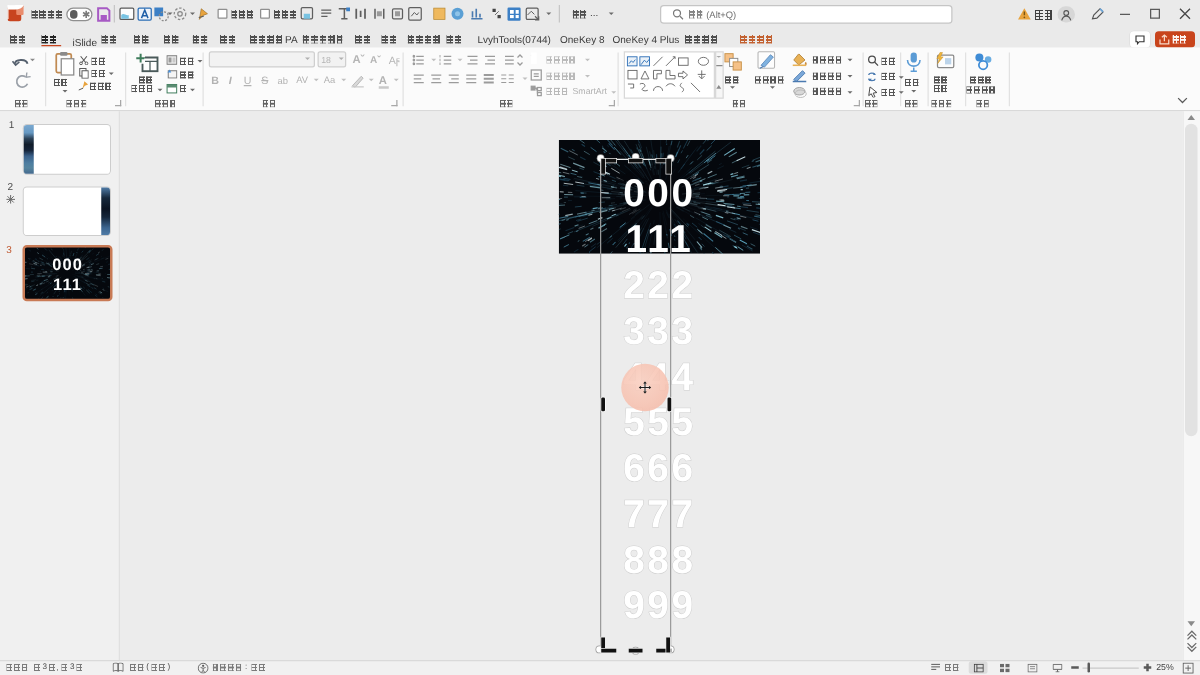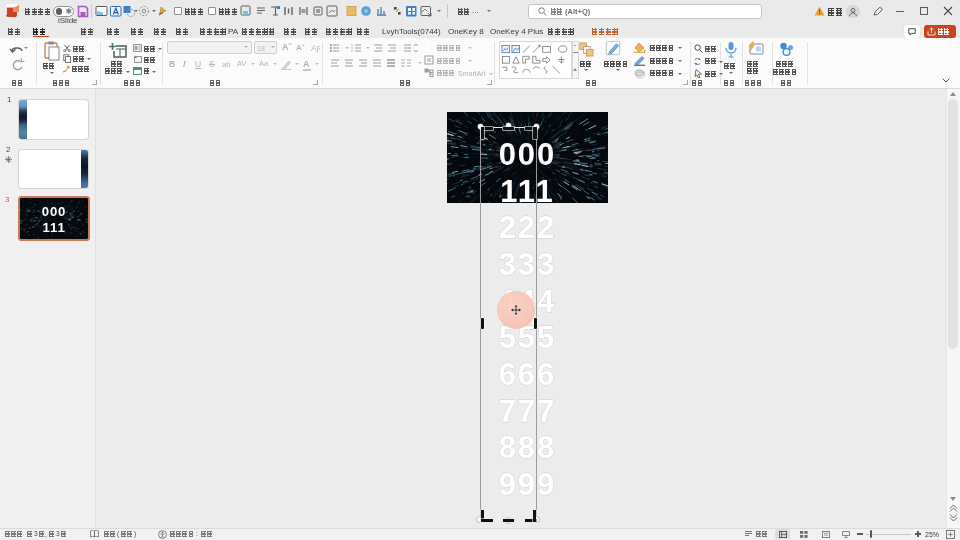--- a/index.html
+++ b/index.html
@@ -88,21 +88,21 @@
 <i class="z" style="left:458px;top:8px;width:11.2px;height:7px;color:#3a3a3a;opacity:0.88;background:repeating-linear-gradient(0deg,currentColor 0,currentColor 1.1px,transparent 1.1px,transparent 2.45px),repeating-linear-gradient(90deg,currentColor 0,currentColor 0.9px,transparent 0.9px,transparent 3.1px);-webkit-mask:repeating-linear-gradient(90deg,#000 0,#000 4.9px,transparent 4.9px,transparent 6.4px);"></i>
 <i class="t" style="left:472px;top:7px;font-size:8px;color:#3a3a3a;font-weight:400;">...</i>
 <i style="left:487px;top:9.5px;width:0;height:0;border-left:2.4px solid transparent;border-right:2.4px solid transparent;border-top:2.0px solid #6b6b6b;"></i>
 
 <i style="left:528px;top:3.5px;width:234px;height:15.5px;background:#fff;border:1px solid #c5c5c5;border-radius:3px;"></i>
 <svg style="left:538px;top:7px" width="9" height="9" viewBox="0 0 9 9">
 <circle cx="3.6" cy="3.6" r="2.8" fill="none" stroke="#7a7a7a"></circle>
       <path d="M6 6l2.4 2.4" stroke="#7a7a7a"></path>
     </svg>
 <i class="z" style="left:551px;top:8px;width:11.2px;height:7px;color:#6f6f6f;opacity:0.85;background:repeating-linear-gradient(0deg,currentColor 0,currentColor 1.1px,transparent 1.1px,transparent 2.45px),repeating-linear-gradient(90deg,currentColor 0,currentColor 0.9px,transparent 0.9px,transparent 3.1px);-webkit-mask:repeating-linear-gradient(90deg,#000 0,#000 4.9px,transparent 4.9px,transparent 6.4px);"></i>
-<i class="t" style="left:565px;top:8px;font-size:7.5px;color:#6f6f6f;font-weight:700;">(Alt+Q)</i>
+<i class="t" style="left:565px;top:8px;font-size:7.5px;color:#6f6f6f;font-weight:400;">(Alt+Q)</i>
 
 <svg style="left:814px;top:6px" width="11" height="10" viewBox="0 0 11 10">
 <path d="M5.5 0.5L10.6 9.5H0.4z" fill="#e8a33d"></path>
       <path d="M5.5 3.2v3" stroke="#7a5510" stroke-width="1.1"></path>
       <circle cx="5.5" cy="7.8" r=".7" fill="#7a5510"></circle>
     </svg>
 
 <i class="z" style="left:828px;top:8px;width:13.6px;height:8px;color:#2e2e2e;opacity:0.9;background:repeating-linear-gradient(0deg,currentColor 0,currentColor 1.1px,transparent 1.1px,transparent 2.45px),repeating-linear-gradient(90deg,currentColor 0,currentColor 0.9px,transparent 0.9px,transparent 3.1px);-webkit-mask:repeating-linear-gradient(90deg,#000 0,#000 6.1px,transparent 6.1px,transparent 7.6px);"></i>
 
 <i style="left:846px;top:4.5px;width:13.5px;height:13.5px;background:#d7d7d7;border-radius:50%;"></i>
@@ -124,21 +124,21 @@
 <path d="M1 1l8 8M9 1l-8 8" stroke="#4a4a4a" stroke-width="1.1"></path>
     </svg>
 
 <i style="left:0px;top:22px;width:960px;height:16px;background:#eaeaea;"></i>
 
 <i class="z" style="left:8px;top:28px;width:12.0px;height:7px;color:#3a3a3a;opacity:0.88;background:repeating-linear-gradient(0deg,currentColor 0,currentColor 1.1px,transparent 1.1px,transparent 2.45px),repeating-linear-gradient(90deg,currentColor 0,currentColor 0.9px,transparent 0.9px,transparent 3.1px);-webkit-mask:repeating-linear-gradient(90deg,#000 0,#000 5.3px,transparent 5.3px,transparent 6.8px);"></i>
 
 <i class="z" style="left:33px;top:28px;width:12.0px;height:7px;color:#1a1a1a;opacity:0.95;background:repeating-linear-gradient(0deg,currentColor 0,currentColor 1.1px,transparent 1.1px,transparent 2.45px),repeating-linear-gradient(90deg,currentColor 0,currentColor 0.9px,transparent 0.9px,transparent 3.1px);-webkit-mask:repeating-linear-gradient(90deg,#000 0,#000 5.3px,transparent 5.3px,transparent 6.8px);"></i>
 <i style="left:33px;top:35.5px;width:16px;height:1.8px;background:#c8441c;border-radius:1px;"></i>
 
-<i class="t" style="left:58px;top:17px;font-size:8px;color:#3a3a3a;font-weight:400;">iSlide</i>
+<i class="t" style="left:58px;top:31px;font-size:8px;color:#3a3a3a;font-weight:400;">iSlide</i>
 
 <i class="z" style="left:81px;top:28px;width:12.0px;height:7px;color:#3a3a3a;opacity:0.88;background:repeating-linear-gradient(0deg,currentColor 0,currentColor 1.1px,transparent 1.1px,transparent 2.45px),repeating-linear-gradient(90deg,currentColor 0,currentColor 0.9px,transparent 0.9px,transparent 3.1px);-webkit-mask:repeating-linear-gradient(90deg,#000 0,#000 5.3px,transparent 5.3px,transparent 6.8px);"></i>
 
 <i class="z" style="left:107px;top:28px;width:12.0px;height:7px;color:#3a3a3a;opacity:0.88;background:repeating-linear-gradient(0deg,currentColor 0,currentColor 1.1px,transparent 1.1px,transparent 2.45px),repeating-linear-gradient(90deg,currentColor 0,currentColor 0.9px,transparent 0.9px,transparent 3.1px);-webkit-mask:repeating-linear-gradient(90deg,#000 0,#000 5.3px,transparent 5.3px,transparent 6.8px);"></i>
 
 <i class="z" style="left:131px;top:28px;width:12.0px;height:7px;color:#3a3a3a;opacity:0.88;background:repeating-linear-gradient(0deg,currentColor 0,currentColor 1.1px,transparent 1.1px,transparent 2.45px),repeating-linear-gradient(90deg,currentColor 0,currentColor 0.9px,transparent 0.9px,transparent 3.1px);-webkit-mask:repeating-linear-gradient(90deg,#000 0,#000 5.3px,transparent 5.3px,transparent 6.8px);"></i>
 
 <i class="z" style="left:154px;top:28px;width:12.0px;height:7px;color:#3a3a3a;opacity:0.88;background:repeating-linear-gradient(0deg,currentColor 0,currentColor 1.1px,transparent 1.1px,transparent 2.45px),repeating-linear-gradient(90deg,currentColor 0,currentColor 0.9px,transparent 0.9px,transparent 3.1px);-webkit-mask:repeating-linear-gradient(90deg,#000 0,#000 5.3px,transparent 5.3px,transparent 6.8px);"></i>
 
 <i class="z" style="left:176px;top:28px;width:12.0px;height:7px;color:#3a3a3a;opacity:0.88;background:repeating-linear-gradient(0deg,currentColor 0,currentColor 1.1px,transparent 1.1px,transparent 2.45px),repeating-linear-gradient(90deg,currentColor 0,currentColor 0.9px,transparent 0.9px,transparent 3.1px);-webkit-mask:repeating-linear-gradient(90deg,#000 0,#000 5.3px,transparent 5.3px,transparent 6.8px);"></i>

